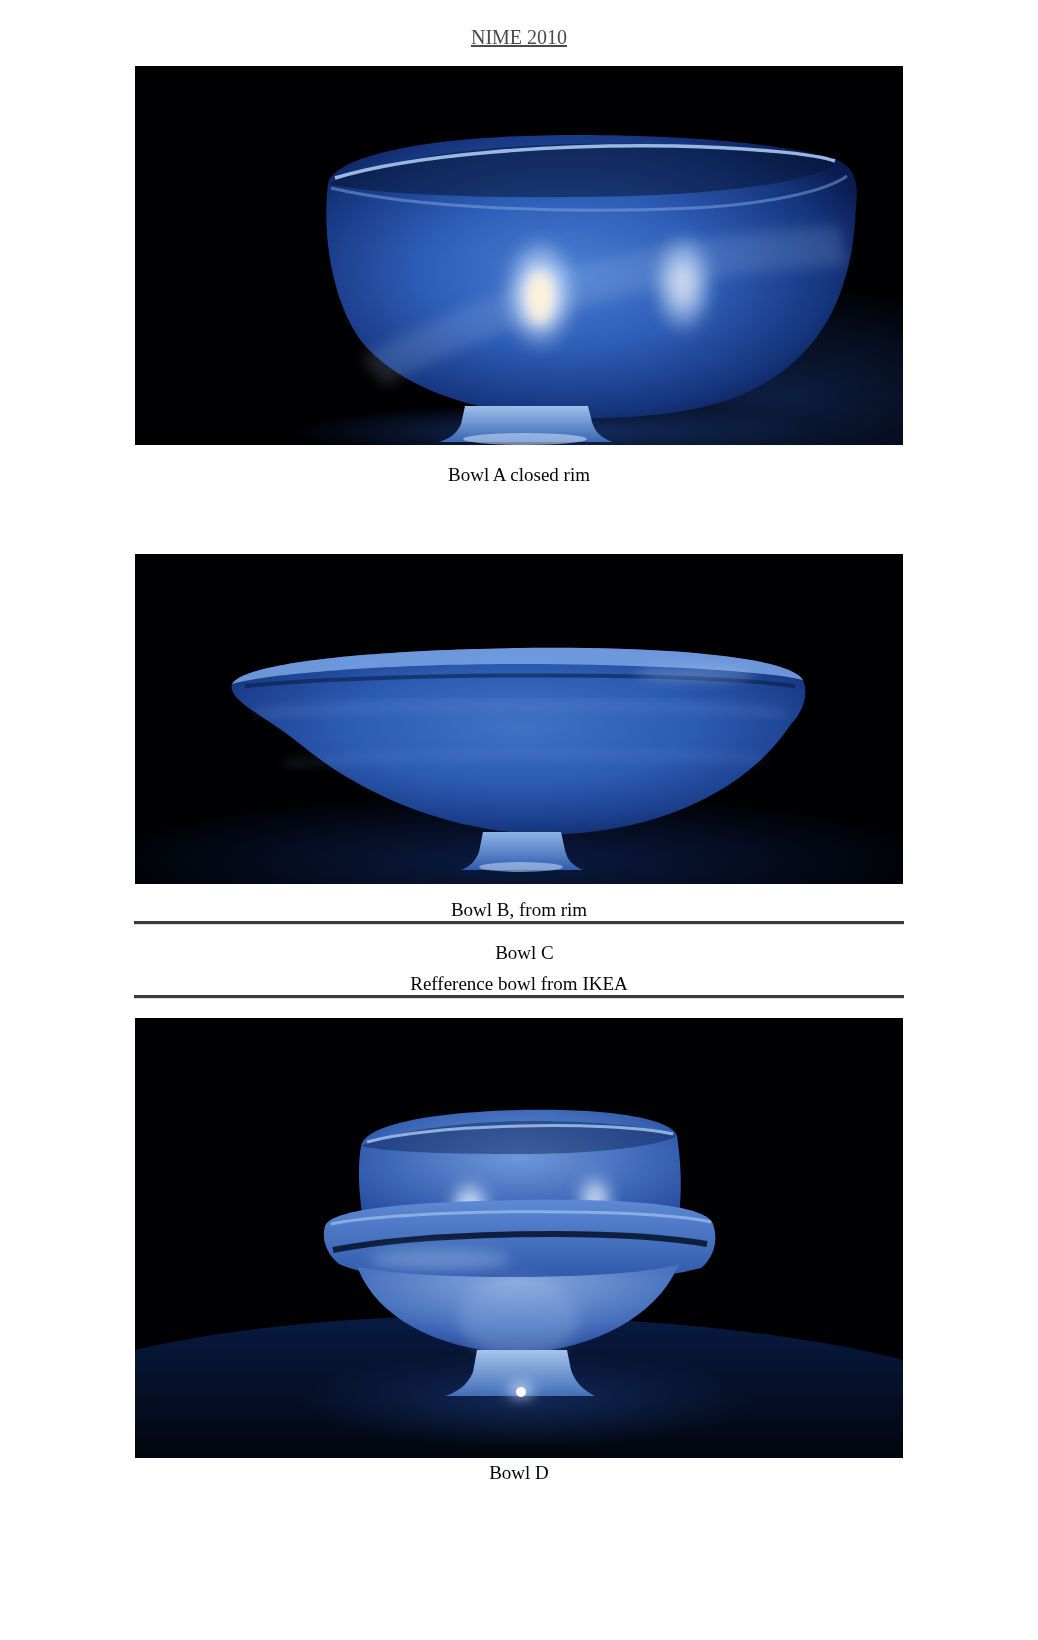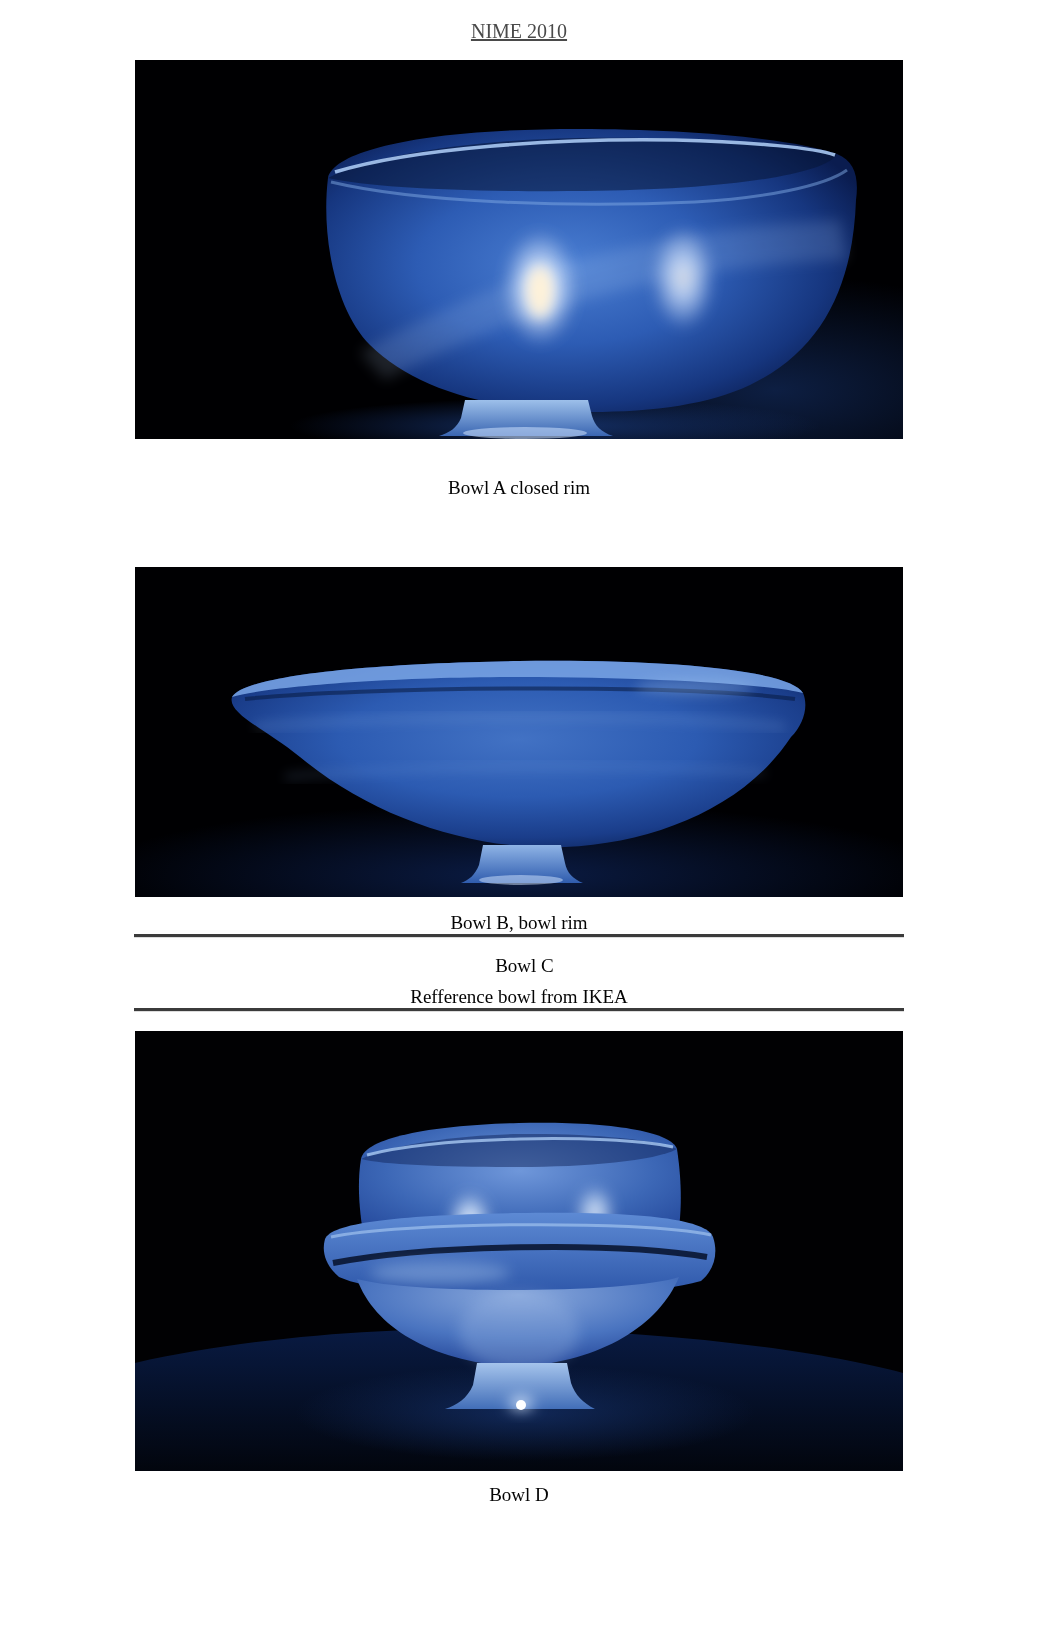--- a/index.html
+++ b/index.html
@@ -2,36 +2,36 @@
 <html><head>
 <meta charset="utf-8">
 <style>
   html, body { margin:0; padding:0; background:#ffffff; }
   .page {
     width:1038px; margin:0 auto; background:#ffffff;
     font-family:"Liberation Serif", serif; color:#000;
     padding-bottom:22px;
   }
   .title {
-    margin:20px 0 0; text-align:center;
+    margin:26px 0 0; text-align:center;
     font-size:20px; font-weight:normal; color:#4a4a4a;
     text-decoration:underline; line-height:23px;
   }
   .photo-wrap { width:768px; margin:0 auto; font-size:0; line-height:0; }
   .photo-wrap svg { display:block; }
   .photo-a { margin-top:17px; }
   .photo-b { margin-top:68px; }
   .photo-d { margin-top:19px; }
   .caption {
     text-align:center; font-size:19px; line-height:22px; margin:0;
     color:#050505;
   }
-  .caption-a { margin-top:38px; }
+  .caption-a { margin-top:19px; }
   .caption-b { margin-top:15px; }
-  .caption-d { margin-top:13px; }
+  .caption-d { margin-top:4px; }
   .bowlc-heading { margin-top:17px;padding-left:11px; }
   .bowlc-note { margin-top:9px; }
   hr.divider {
     width:770px; margin:0 auto; border:0; height:0;
     border-top:3px solid #3b3b3b; border-bottom:1px solid #dcdcdc;
   }
   .divider-1 { margin-top:21px; }
   .divider-2 { margin-top:99px; }
 </style>
 </head>
@@ -112,21 +112,21 @@
       <path d="M97,130 C110,108 240,96 384,94 C540,92 656,104 668,126 C640,118 520,110 384,110 C250,110 130,120 97,130 Z" fill="#7aa6e6" opacity="0.85"></path>
       <path d="M110,132 C220,120 540,116 660,132" stroke="#081a40" stroke-width="4" fill="none" opacity="0.55"></path>
       <path d="M120,160 C260,148 520,146 650,160" stroke="#a9c9f0" stroke-width="4" fill="none" opacity="0.3" filter="url(#bBlur)"></path>
       <path d="M150,210 C280,198 500,196 630,206" stroke="#8fb6ea" stroke-width="6" fill="none" opacity="0.18" filter="url(#bBlur)"></path>
       <ellipse cx="560" cy="120" rx="60" ry="8" fill="#9fc4f0" opacity="0.35" filter="url(#bBlur)"></ellipse>
       <path d="M348,278 L344,298 C340,308 334,313 326,316 L448,316 C438,312 432,306 430,296 L426,278 Z" fill="url(#bFoot)"></path>
       <ellipse cx="386" cy="313" rx="42" ry="5" fill="#d6e8ff" opacity="0.5"></ellipse>
     </svg>
   </div>
 
-  <p class="caption caption-b">Bowl B, bowl rim</p>
+  <p class="caption caption-b">Bowl B, from rim</p>
 
   <hr class="divider divider-1">
 
   <p class="caption bowlc-heading">Bowl C</p>
   <p class="caption bowlc-note">Refference bowl from IKEA</p>
 
   <hr class="divider divider-2">
 
   <div class="photo-wrap photo-d">
     <svg width="768" height="440" viewBox="0 0 768 440" xmlns="http://www.w3.org/2000/svg">

